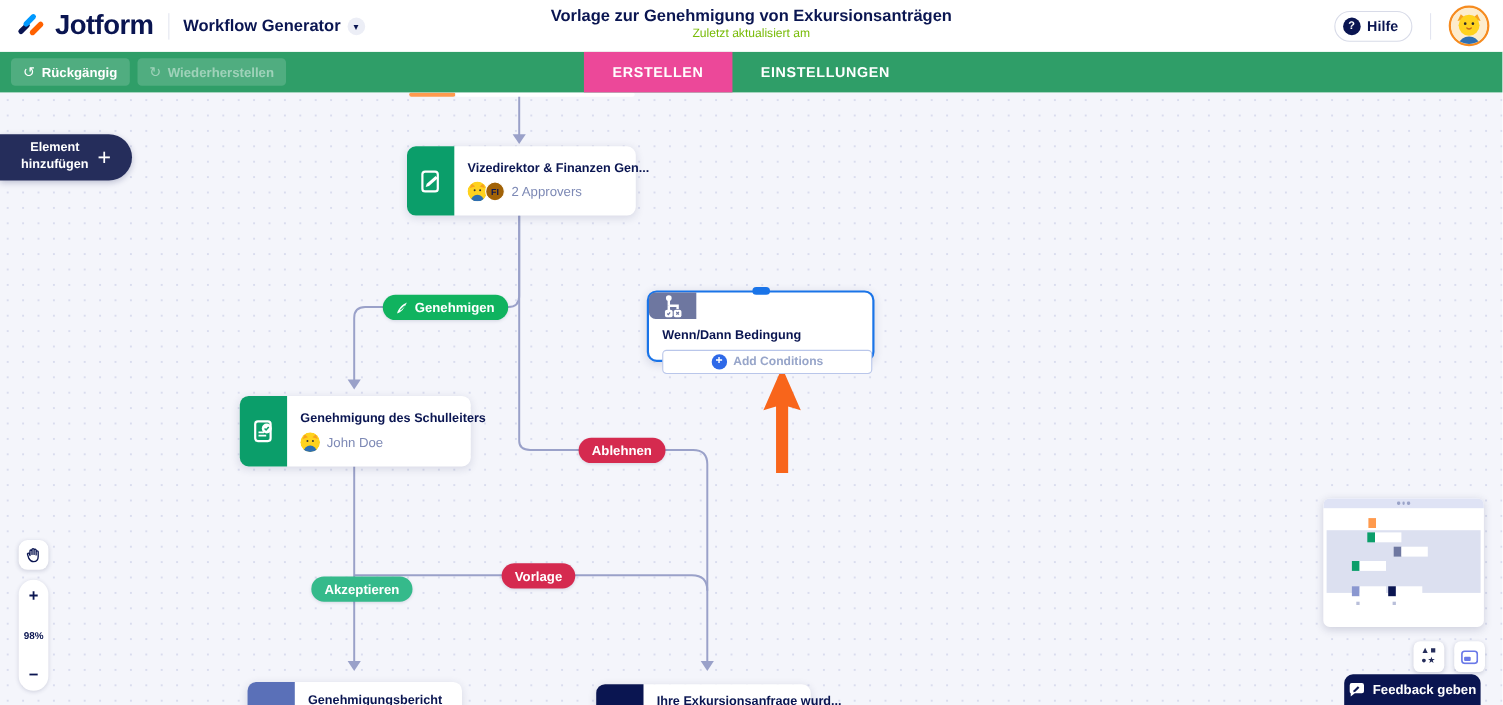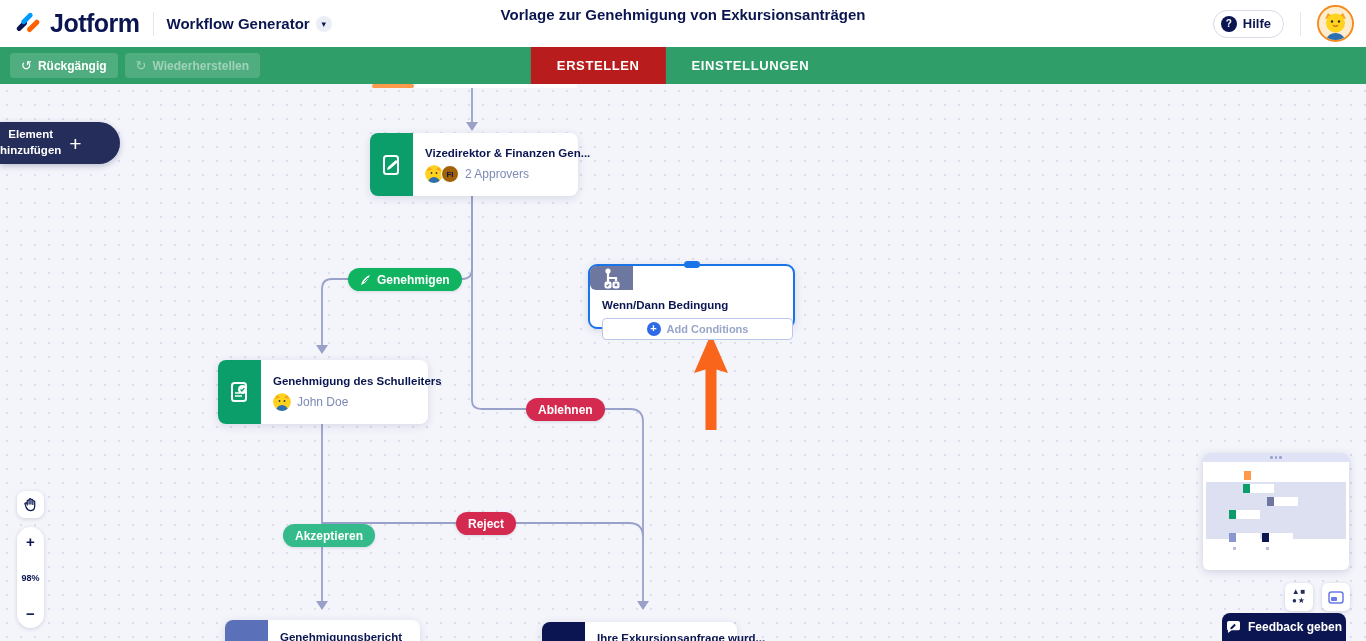--- a/index.html
+++ b/index.html
@@ -23,32 +23,32 @@
   .avatar { width:37px; height:37px; border-radius:50%; overflow:hidden; cursor:pointer; border:2px solid #f68b1f; background:#fdeccd; }
 
   
   .toolbar { height:37px; background:#2f9e68; display:flex; align-items:stretch; position:relative; z-index:25; }
   .tb-left { display:flex; align-items:center; gap:7px; padding-left:10px; }
   .tb-btn { display:flex; align-items:center; gap:6px; background:rgba(255,255,255,0.16); border:none; border-radius:4px; padding:5px 11px; color:#fff; font-size:12px; font-weight:bold; cursor:pointer; font-family:inherit; }
   .tb-btn.disabled { color:rgba(255,255,255,0.45); cursor:default; }
   .tb-btn .ic { font-size:13px; font-weight:normal; }
   .tabs { position:absolute; left:50%; transform:translateX(-50%); height:100%; display:flex; }
   .tab { padding:0 26px; display:flex; align-items:center; color:#fff; font-size:13px; font-weight:bold; letter-spacing:0.6px; cursor:pointer; }
-  .tab.active { background:#b91c1c; }
+  .tab.active { background:#ec4899; }
 
   
   .canvas { position:relative; width:1366px; height:557px; background-color:#f4f5fb;
             background-image:radial-gradient(circle, #d9dcee 1.1px, transparent 1.3px);
             background-size:14px 14px; overflow:hidden; }
   .edges { position:absolute; left:0; top:0; pointer-events:none; }
 
   .slab { position:absolute; border-radius:2px; }
 
   .add-element { position:absolute; left:0; top:38px; width:120px; height:42px; background:#252d5b;
-                 border-radius:0 24px 24px 0; display:flex; align-items:center; gap:8px;
+                 border-radius:0 24px 24px 0; display:flex; align-items:center; justify-content:center; gap:8px;
                  color:#fff; cursor:pointer; box-shadow:0 2px 6px rgba(10,21,81,0.25); }
   .add-element .lines { font-size:11.5px; font-weight:bold; text-align:center; line-height:1.35; }
   .add-element .plus { font-size:21px; font-weight:300; line-height:1; }
 
   .node { position:absolute; background:#fff; border-radius:8px; box-shadow:0 2px 8px rgba(37,45,91,0.14);
           display:flex; cursor:pointer; }
   .node-icon { width:43px; border-radius:8px 0 0 8px; display:flex; align-items:center; justify-content:center; flex-shrink:0; }
   .node-icon.green { background:#0b9e6a; }
   .node-icon.slate { background:#6e77a0; }
   .node-icon.blue  { background:#5a70b8; }
@@ -118,20 +118,21 @@
       </svg>
     </span>
     <span class="brand-name">Jotform</span>
   </div>
   <div class="hdr-divider"></div>
   <span class="product-name">Workflow Generator</span>
   <span class="chev-circle">▾</span>
 
   <div class="hdr-center">
     <div class="hdr-title">Vorlage zur Genehmigung von Exkursionsanträgen</div>
+    <div class="hdr-sub">Zuletzt aktualisiert am</div>
   </div>
 
   <div class="hdr-right">
     <button class="help-btn">
       <span class="help-q">?</span>
       <span class="help-txt">Hilfe</span>
     </button>
     <div class="hdr-divider"></div>
     <div class="avatar">
       <svg width="33" height="33" viewBox="0 0 33 33">
@@ -274,21 +275,21 @@
       </svg>
     <span>Genehmigen</span>
   </div>
   <div class="pill red" style="left:526px; top:314px;">
     <span>Ablehnen</span>
   </div>
   <div class="pill teal" style="left:283px; top:440px;">
     <span>Akzeptieren</span>
   </div>
   <div class="pill red" style="left:456px; top:428px;">
-    <span>Reject</span>
+    <span>Vorlage</span>
   </div>
 
   <div class="node" style="left:225px; top:536px; width:195px; height:40px;">
     <div class="node-icon blue"></div>
     <div class="node-body" style="justify-content:flex-start; padding-top:11px;">
       <div class="node-title">Genehmigungsbericht</div>
     </div>
   </div>
   <div class="node" style="left:542px; top:538px; width:195px; height:40px;">
     <div class="node-icon navy"></div>

